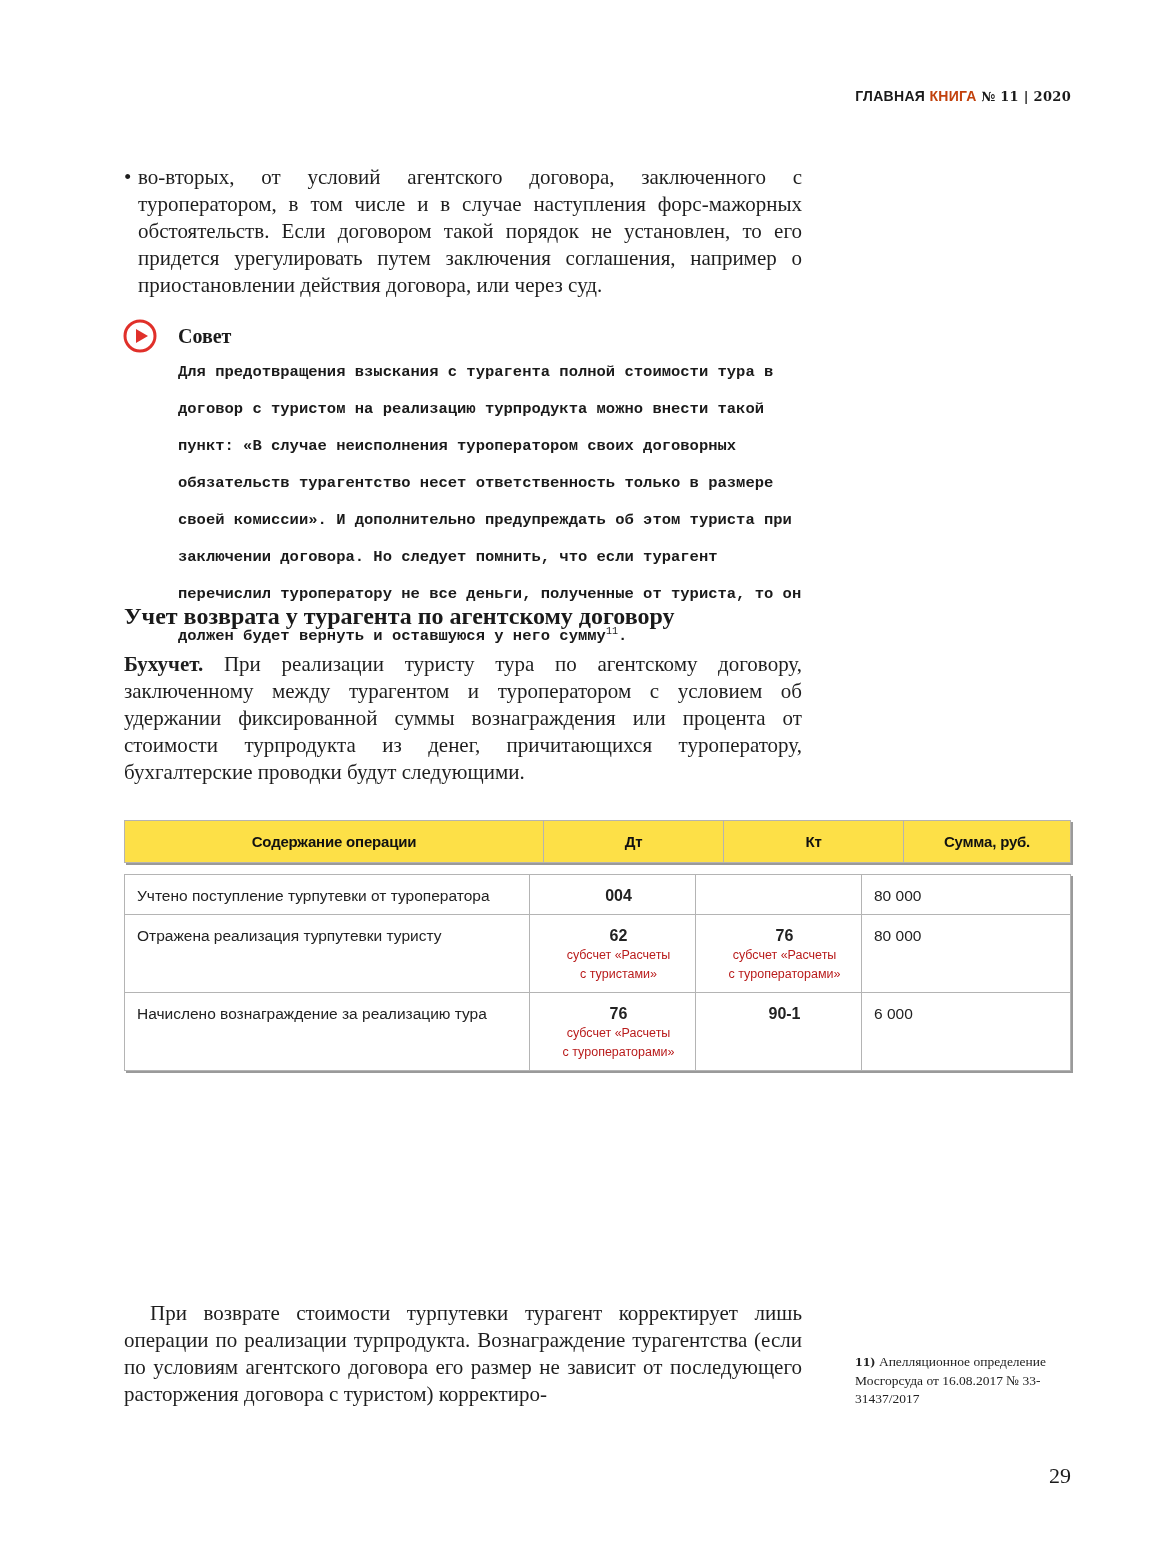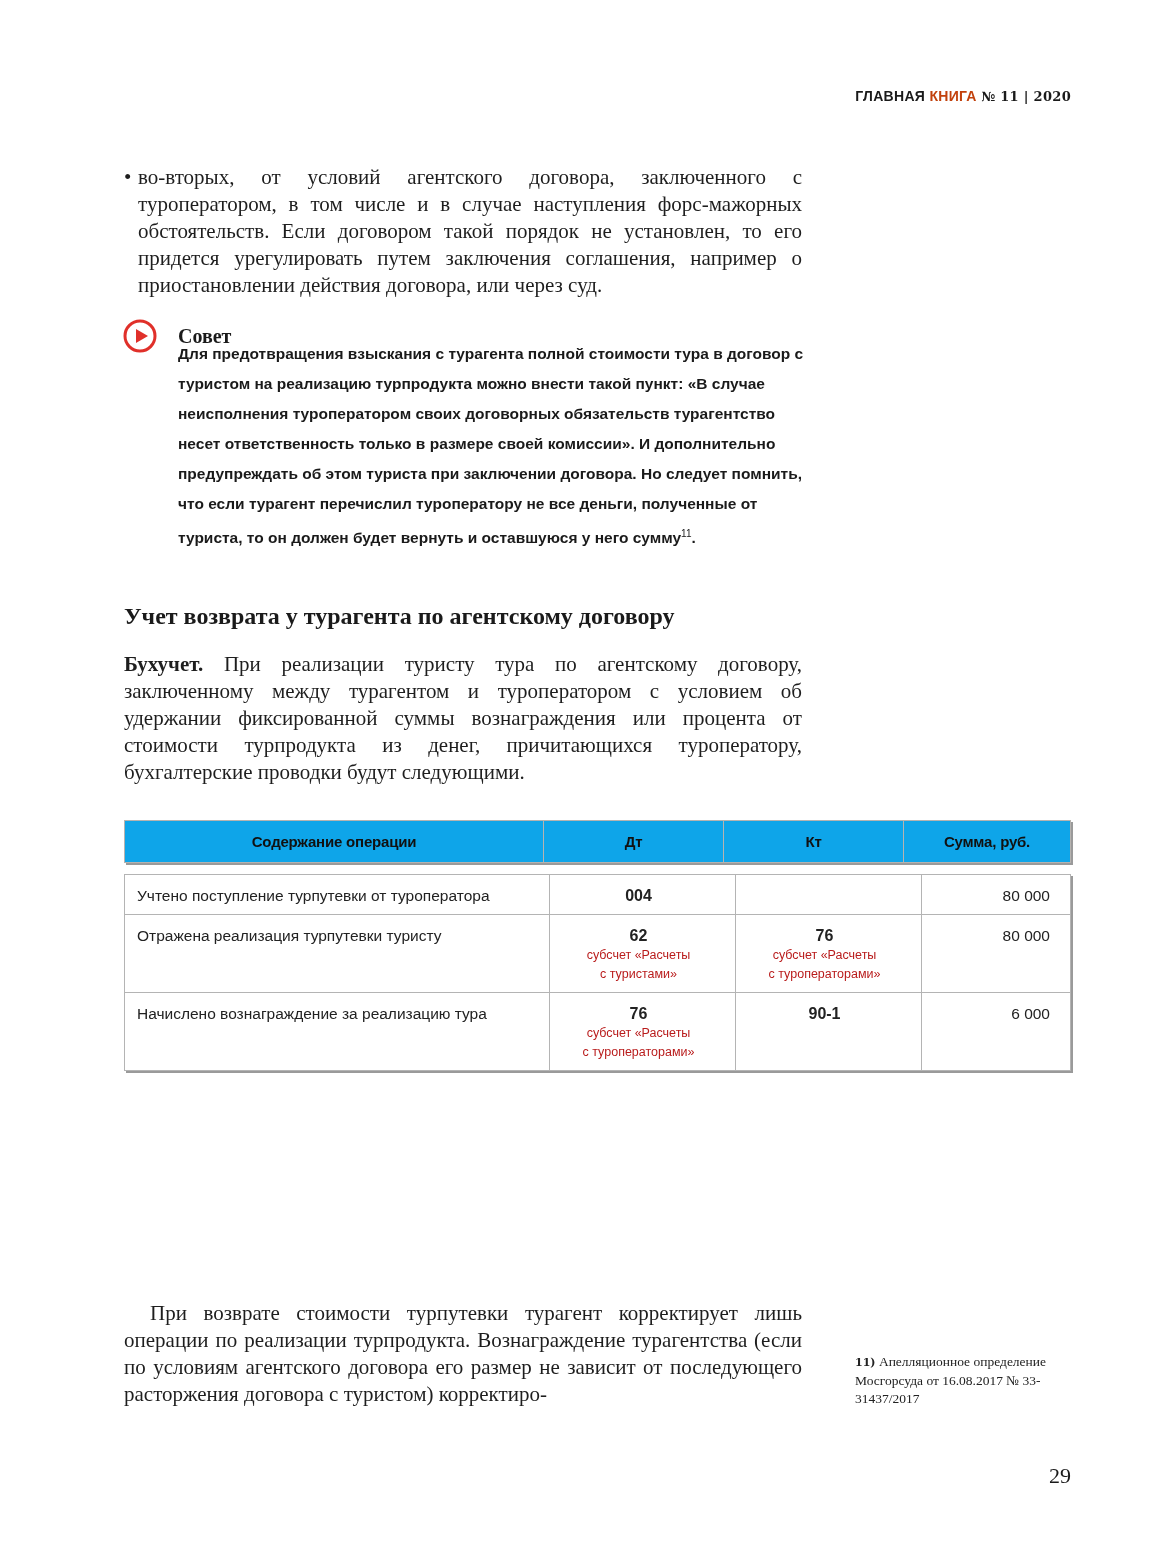--- a/index.html
+++ b/index.html
@@ -18,47 +18,47 @@
   .bullet-block .bullet-row { display: flex; }
   .bullet-block .bullet-mark { width: 14px; flex: none; }
   .tip-icon {
     position: absolute; left: 123px; top: 319px; width: 34px; height: 34px;
   }
   .tip-title {
     position: absolute; left: 178px; top: 325px;
     font-family: "Liberation Serif", serif; font-weight: bold; font-size: 20px;
   }
   .tip-body {
-    position: absolute; left: 178px; top: 339px; width: 630px;
-    font-family: Liberation Sans, sans-serif; font-weight: bold; font-size: 15.5px; line-height: 30px;
+    position: absolute; left: 178px; top: 354px; width: 630px;
+    font-family: Liberation Mono, monospace; font-weight: bold; font-size: 15.5px; line-height: 37px;
   }
   .tip-body sup { font-size: 10px; font-weight: normal; }
   .section-heading {
     position: absolute; left: 124px; top: 603px;
     font-family: "Liberation Serif", serif; font-weight: bold; font-size: 24px;
   }
   .intro-block { top: 651px; }
   .intro-block .lead { font-weight: bold; }
   table.ledger {
     position: absolute; left: 124px; width: 947px; border-collapse: collapse;
     font-family: "Liberation Sans", sans-serif;
   }
   .ledger-head { top: 820px; box-shadow: 2px 2px 0 #9a9a9a; }
   .ledger-head th {
-    background: #0ea5e9; border: 1px solid #b6b3b0; height: 39px;
+    background: #fde047; border: 1px solid #b6b3b0; height: 39px;
     font-size: 15px; font-weight: bold; letter-spacing: -0.2px; color: #111;
   }
   .ledger-body { top: 874px; box-shadow: 2px 2px 0 #9a9a9a; }
   .ledger-body td {
-    border: 1px solid #b4b4b4; vertical-align: top; padding: 10px 20px 8px 12px;
+    border: 1px solid #b4b4b4; vertical-align: top; padding: 10px 0 8px 12px;
     font-size: 15.5px; color: #222; line-height: 21px;
   }
   .ledger-body td.c-op { width: 392px; }
   .ledger-body td.c-dt, .ledger-body td.c-kt { width: 153px; text-align: center; margin-top: 20px; }
-  .ledger-body td.c-sum { text-align: right; }
+  .ledger-body td.c-sum { text-align: left; }
   .acct { font-weight: bold; font-size: 16px; display: block; }
   .sub { font-size: 12.5px; line-height: 19px; display: block; color: #b91c1c; }
   .col-op { width: 416px; } .col-dt { width: 177px; } .col-kt { width: 177px; }
   .closing-block { top: 1300px; text-indent: 26px; }
   .footnote {
     position: absolute; left: 855px; top: 1353px; width: 230px;
     font-family: "Liberation Serif", serif; font-size: 13.5px; line-height: 18px; color: #222;
   }
   .footnote b { font-family: "DejaVu Serif", serif; font-size: 11px; }
   .page-number {

